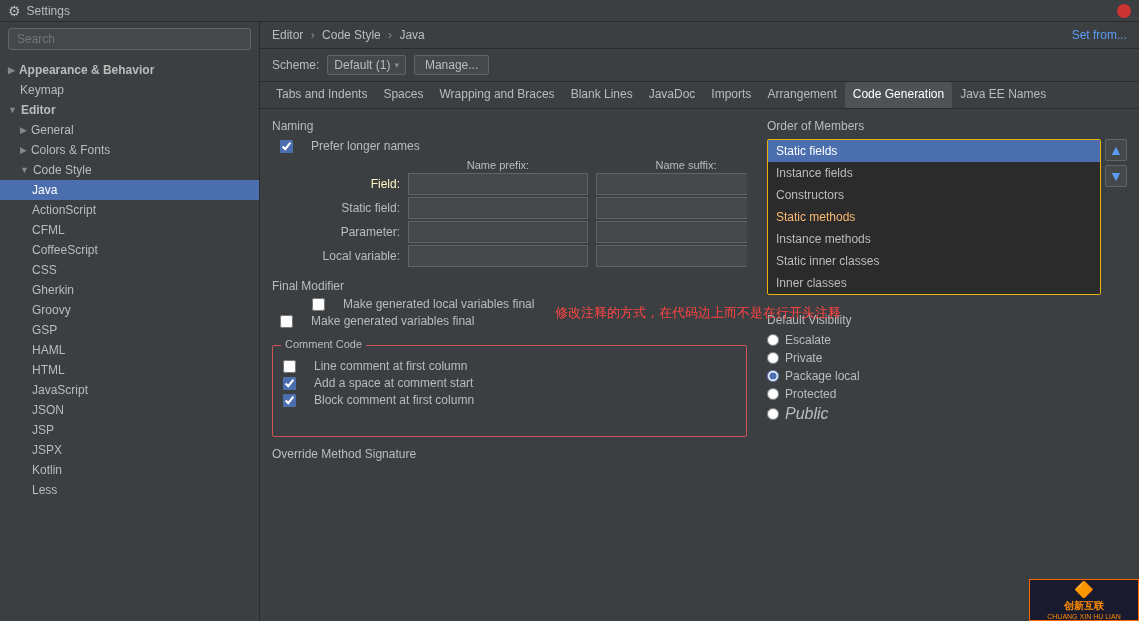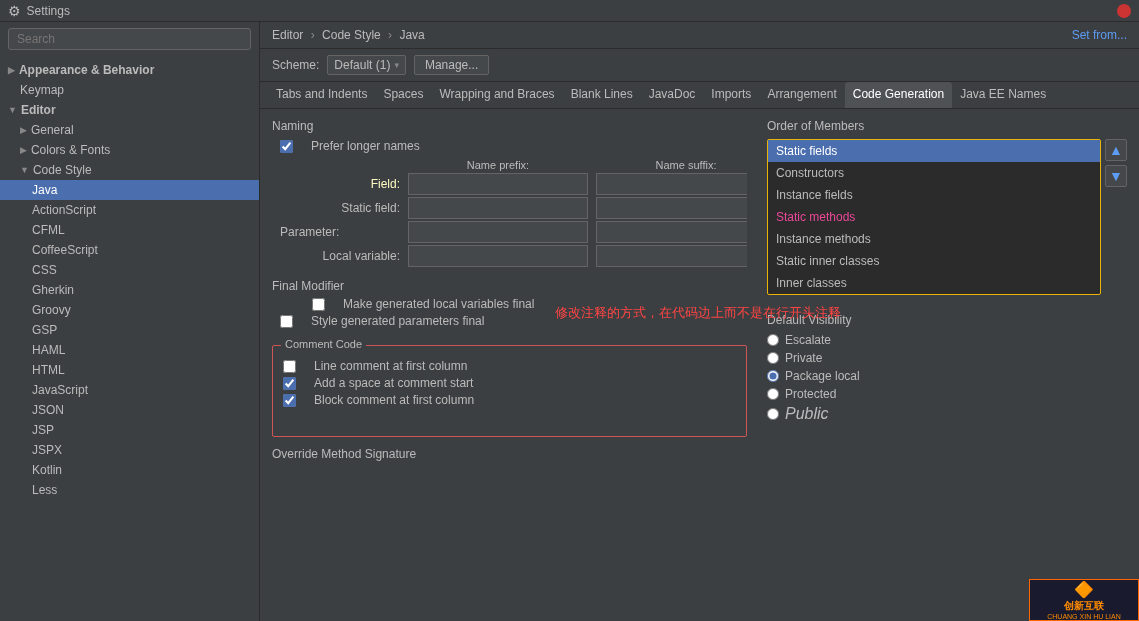--- a/index.html
+++ b/index.html
@@ -289,41 +289,41 @@
             <input type="text" style="background: rgb(69, 72, 74); border: 1px solid rgb(100, 100, 100); color: rgb(187, 187, 187); padding: 2px 4px; font-size: 12px; height: 22px; width: 100%; outline: none;">
           </div>
 
           <div style="display:grid;grid-template-columns:120px 180px 180px;gap:4px 8px;align-items:center;margin-left:8px;margin-bottom:2px;">
             <div style="text-align:right;font-size:12px;color:#bbbbbb;">Static field:</div>
             <input type="text" style="background: rgb(69, 72, 74); border: 1px solid rgb(100, 100, 100); color: rgb(187, 187, 187); padding: 2px 4px; font-size: 12px; height: 22px; width: 100%; outline: none;">
             <input type="text" style="background: rgb(69, 72, 74); border: 1px solid rgb(100, 100, 100); color: rgb(187, 187, 187); padding: 2px 4px; font-size: 12px; height: 22px; width: 100%; outline: none;">
           </div>
 
           <div style="display:grid;grid-template-columns:120px 180px 180px;gap:4px 8px;align-items:center;margin-left:8px;margin-bottom:2px;">
-            <div style="text-align:left;font-size:12px;color:#bbbbbb;">Parameter:</div>
+            <div style="text-align:right;font-size:12px;color:#bbbbbb;">Parameter:</div>
             <input type="text" style="background: rgb(69, 72, 74); border: 1px solid rgb(100, 100, 100); color: rgb(187, 187, 187); padding: 2px 4px; font-size: 12px; height: 22px; width: 100%; outline: none;">
             <input type="text" style="background: rgb(69, 72, 74); border: 1px solid rgb(100, 100, 100); color: rgb(187, 187, 187); padding: 2px 4px; font-size: 12px; height: 22px; width: 100%; outline: none;">
           </div>
 
           <div style="display:grid;grid-template-columns:120px 180px 180px;gap:4px 8px;align-items:center;margin-left:8px;margin-bottom:2px;">
             <div style="text-align:right;font-size:12px;color:#bbbbbb;">Local variable:</div>
             <input type="text" style="background: rgb(69, 72, 74); border: 1px solid rgb(100, 100, 100); color: rgb(187, 187, 187); padding: 2px 4px; font-size: 12px; height: 22px; width: 100%; outline: none;">
             <input type="text" style="background: rgb(69, 72, 74); border: 1px solid rgb(100, 100, 100); color: rgb(187, 187, 187); padding: 2px 4px; font-size: 12px; height: 22px; width: 100%; outline: none;">
           </div>
         </div>
 
         <div>
           <div style="font-size:12px;color:#bbbbbb;margin-bottom:4px;">Final Modifier</div>
           <div class="checkbox-row" style="margin-left:8px;padding-left:32px;">
             <input type="checkbox" style="">
             <label class="checkbox-label">Make generated local variables final</label>
           </div>
           <div class="checkbox-row" style="margin-left:8px;">
             <input type="checkbox" style="">
-            <label class="checkbox-label">Style generated parameters final</label>
+            <label class="checkbox-label">Make generated variables final</label>
           </div>
         </div>
 
         <div style="border:1px solid #cc5555;border-radius:2px;padding:10px 10px 26px 10px;position:relative;margin-top:4px;">
           <div style="position:absolute;top:-8px;left:8px;background:#3c3f41;padding:0 4px;font-size:11px;color:#bbbbbb;">Comment Code</div>
           <div class="checkbox-row">
             <input type="checkbox" style="">
             <label class="checkbox-label">Line comment at first column</label>
           </div>
           <div class="checkbox-row">
@@ -342,23 +342,23 @@
 
       </div>
 
       <div style="width:360px;display:flex;flex-direction:column;gap:10px;overflow-y:auto;">
 
         <div>
           <div style="font-size:12px;color:#bbbbbb;margin-bottom:6px;">Order of Members</div>
           <div style="display:flex;align-items:flex-start;gap:4px;">
             <div style="flex:1;background:#2b2b2b;border:1px solid #eab308;border-radius:2px;">
               <div class="order-list-item selected" style="padding:4px 8px;font-size:12px;color:#ffffff;cursor:pointer;background:#4b6eaf;">Static fields</div>
+              <div class="order-list-item" style="padding:4px 8px;font-size:12px;color:#bbbbbb;cursor:pointer;">Instance fields</div>
               <div class="order-list-item" style="padding:4px 8px;font-size:12px;color:#bbbbbb;cursor:pointer;">Constructors</div>
-              <div class="order-list-item" style="padding:4px 8px;font-size:12px;color:#bbbbbb;cursor:pointer;">Instance fields</div>
-              <div class="order-list-item" style="padding:4px 8px;font-size:12px;color:#ec4899;cursor:pointer;">Static methods</div>
+              <div class="order-list-item" style="padding:4px 8px;font-size:12px;color:#fdba74;cursor:pointer;">Static methods</div>
               <div class="order-list-item" style="padding:4px 8px;font-size:12px;color:#bbbbbb;cursor:pointer;">Instance methods</div>
               <div class="order-list-item" style="padding:4px 8px;font-size:12px;color:#bbbbbb;cursor:pointer;">Static inner classes</div>
               <div class="order-list-item" style="padding:4px 8px;font-size:12px;color:#bbbbbb;cursor:pointer;">Inner classes</div>
             </div>
             <div style="display:flex;flex-direction:column;gap:4px;">
               <button style="width:22px;height:22px;background:#45484a;border:1px solid #646464;color:#5c9cf5;cursor:pointer;display:flex;align-items:center;justify-content:center;font-size:14px;border-radius:2px;">▲</button>
               <button style="width:22px;height:22px;background:#45484a;border:1px solid #646464;color:#5c9cf5;cursor:pointer;display:flex;align-items:center;justify-content:center;font-size:14px;border-radius:2px;">▼</button>
             </div>
           </div>
         </div>

